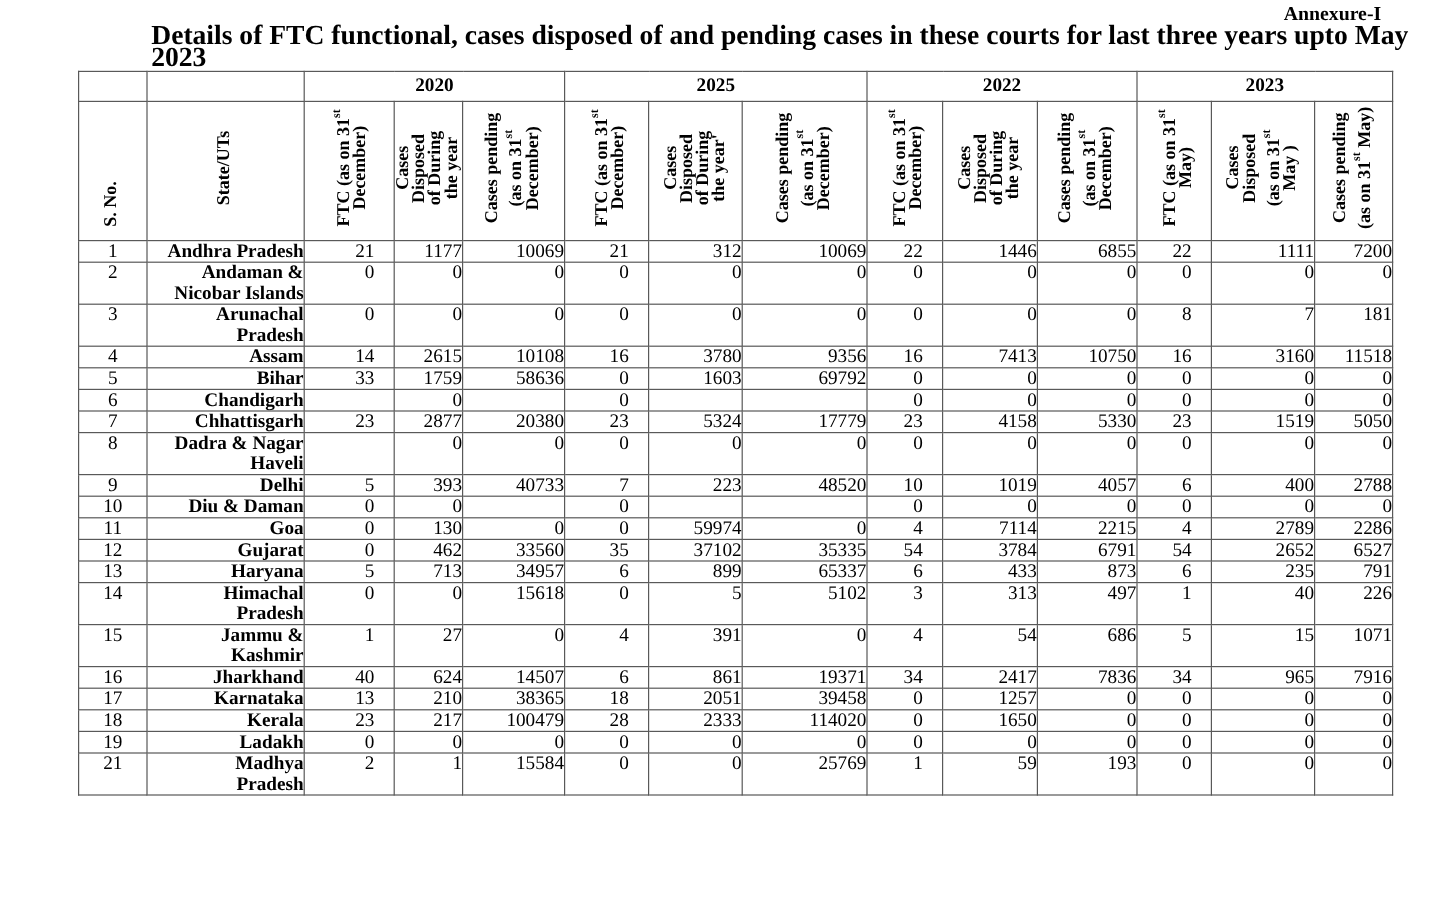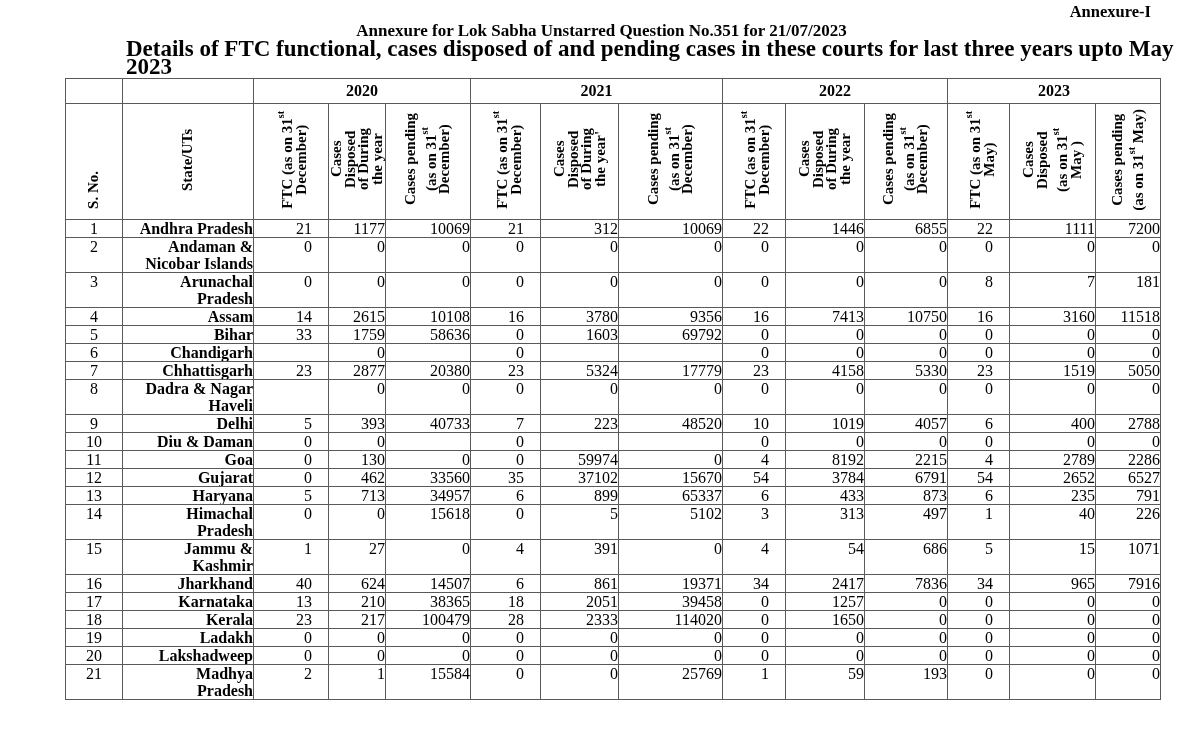--- a/index.html
+++ b/index.html
@@ -53,21 +53,20 @@
   td.sno   { text-align:center; }
   td.state { text-align:right; padding-left:5px; font-weight:bold; white-space:pre-line; }
   td.num   { text-align:right; padding-right:8px; }
   td.num.ftc-col { padding-right:16px; }
 </style>
 </head>
 <body>
 
 <div class="page">
   <div class="annexure">Annexure-I</div>
-  <div class="title1">Annexure for Lok Sabha Unstarred Question No.351 for 21/07/2023</div>
   <div class="title2">Details of FTC functional, cases disposed of and pending cases in these courts for last three years upto May 2023</div>
 
   <table class="ftc">
     <colgroup>
       <col style="width:57px">
         <col style="width:131px">
       <col style="width:75px">
         <col style="width:57px">
         <col style="width:85px">
       <col style="width:70px">
@@ -78,21 +77,21 @@
         <col style="width:83px">
       <col style="width:62px">
         <col style="width:86px">
         <col style="width:65px">
     </colgroup>
     <thead>
       <tr id="year-row">
           <th class="corner"></th>
           <th class="corner"></th>
           <th class="year" colspan="3">2020</th>
-          <th class="year" colspan="3">2021</th>
+          <th class="year" colspan="3">2025</th>
           <th class="year" colspan="3">2022</th>
           <th class="year" colspan="3">2023</th>
         </tr>
       <tr id="colhead-row">
           <th class="vcell bottom"><div class="vtext">S. No.</div></th>
           <th class="vcell"><div class="vtext">State/UTs</div></th>
           <th class="vcell"><div class="vtext">FTC (as on 31<sup>st</sup>
 December)</div></th>
           <th class="vcell"><div class="vtext">Cases
 Disposed
@@ -296,35 +295,35 @@
         <tr>
           <td class="sno">11</td>
           <td class="state">Goa</td>
           <td class="num ftc-col">0</td>
           <td class="num">130</td>
           <td class="num">0</td>
           <td class="num ftc-col">0</td>
           <td class="num">59974</td>
           <td class="num">0</td>
           <td class="num ftc-col">4</td>
-          <td class="num">8192</td>
+          <td class="num">7114</td>
           <td class="num">2215</td>
           <td class="num ftc-col">4</td>
           <td class="num">2789</td>
           <td class="num">2286</td>
         </tr>
         <tr>
           <td class="sno">12</td>
           <td class="state">Gujarat</td>
           <td class="num ftc-col">0</td>
           <td class="num">462</td>
           <td class="num">33560</td>
           <td class="num ftc-col">35</td>
           <td class="num">37102</td>
-          <td class="num">15670</td>
+          <td class="num">35335</td>
           <td class="num ftc-col">54</td>
           <td class="num">3784</td>
           <td class="num">6791</td>
           <td class="num ftc-col">54</td>
           <td class="num">2652</td>
           <td class="num">6527</td>
         </tr>
         <tr>
           <td class="sno">13</td>
           <td class="state">Haryana</td>
@@ -433,36 +432,20 @@
           <td class="num">0</td>
           <td class="num">0</td>
           <td class="num ftc-col">0</td>
           <td class="num">0</td>
           <td class="num">0</td>
           <td class="num ftc-col">0</td>
           <td class="num">0</td>
           <td class="num">0</td>
         </tr>
         <tr>
-          <td class="sno">20</td>
-          <td class="state">Lakshadweep</td>
-          <td class="num ftc-col">0</td>
-          <td class="num">0</td>
-          <td class="num">0</td>
-          <td class="num ftc-col">0</td>
-          <td class="num">0</td>
-          <td class="num">0</td>
-          <td class="num ftc-col">0</td>
-          <td class="num">0</td>
-          <td class="num">0</td>
-          <td class="num ftc-col">0</td>
-          <td class="num">0</td>
-          <td class="num">0</td>
-        </tr>
-        <tr>
           <td class="sno">21</td>
           <td class="state">Madhya
 Pradesh</td>
           <td class="num ftc-col">2</td>
           <td class="num">1</td>
           <td class="num">15584</td>
           <td class="num ftc-col">0</td>
           <td class="num">0</td>
           <td class="num">25769</td>
           <td class="num ftc-col">1</td>

